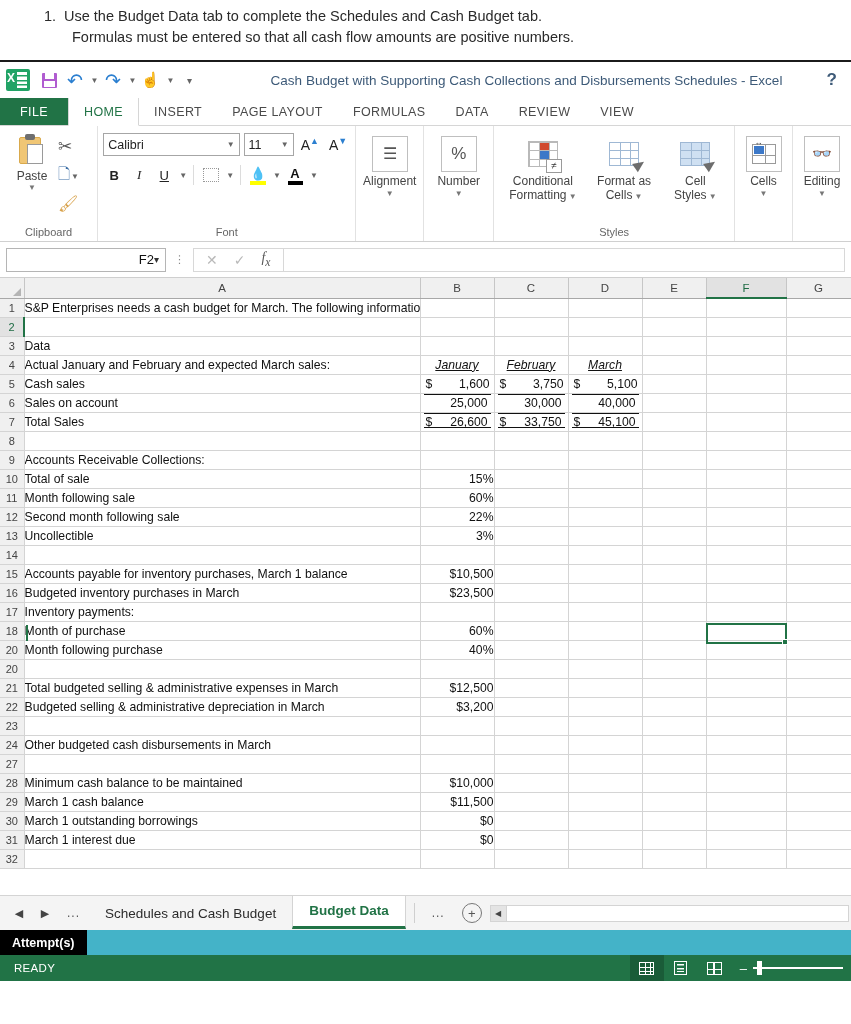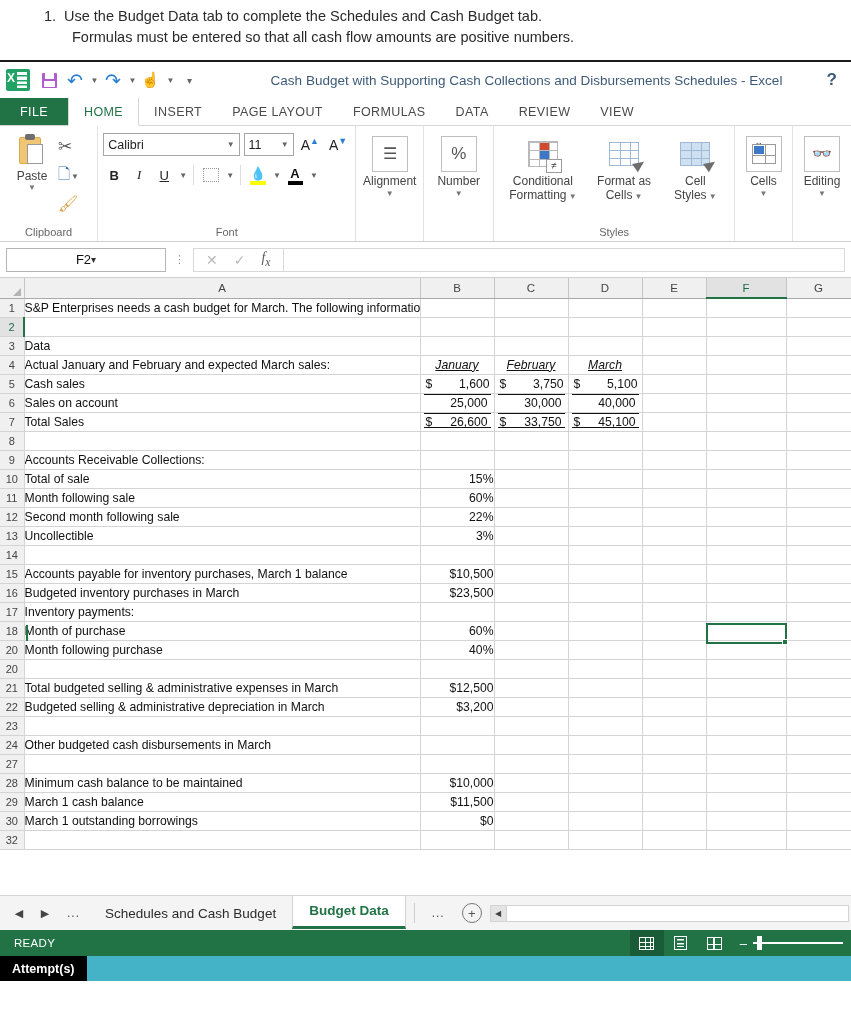--- a/index.html
+++ b/index.html
@@ -269,21 +269,21 @@
   #formula-bar {
     height: 36px;
     display: flex; align-items: center;
     background: #ffffff;
     padding: 0 6px;
     border-bottom: 1px solid #cfcfcf;
   }
   #namebox {
     width: 160px; height: 24px;
     border: 1px solid #b5b5b5; background: #fff;
-    display: flex; align-items: center; justify-content: center;
+    display: flex; align-items: center; justify-content: flex-end;
     padding: 0 6px; font-size: 13px; color: #111;
   }
   #namebox .nb-caret { font-size: 10px; color: #333; }
   .fb-dots { padding: 0 8px; color: #888; font-size: 11px; letter-spacing: 0; }
   #fb-btns {
     display: flex; align-items: center; gap: 16px;
     padding: 0 12px; height: 24px;
     border: 1px solid #d8d8d8; border-right: none;
     background: #fff;
   }
@@ -1060,20 +1060,30 @@
             <td class="rowhdr">30</td>
             <td class="txt">March 1 outstanding borrowings</td>
             <td class="num">$0</td>
             <td class="num"></td>
             <td class="num"></td>
             <td></td>
             <td></td>
             <td></td>
           </tr>
           <tr>
+            <td class="rowhdr">31</td>
+            <td class="txt">March 1 interest due</td>
+            <td class="num">$0</td>
+            <td class="num"></td>
+            <td class="num"></td>
+            <td></td>
+            <td></td>
+            <td></td>
+          </tr>
+          <tr>
             <td class="rowhdr">32</td>
             <td class="txt"></td>
             <td class="num"></td>
             <td class="num"></td>
             <td class="num"></td>
             <td></td>
             <td></td>
             <td></td>
           </tr>
         </tbody>
@@ -1092,37 +1102,37 @@
     <div class="sheettab">Schedules and Cash Budget</div>
     <div class="sheettab active">Budget Data</div>
     <div class="tabsep"></div>
     <div class="tabdots">...</div>
     <div class="plusbtn">+</div>
     <div id="hscroll">
       <div class="sb-left">◀</div>
     </div>
   </div>
 
+  <div id="attempts">
+    <div id="attempts-label">Attempt(s)</div>
+  </div>
+
   <div id="statusbar">
     <div id="status-text">READY</div>
     <div id="status-right">
       <div class="viewbtn on">
           <span class="vb-grid"></span>
         </div>
       <div class="viewbtn">
           <span class="vb-page"></span>
         </div>
       <div class="viewbtn">
           <span class="vb-break"></span>
         </div>
       <div id="zoomctl">
         <span class="zminus">–</span>
         <span id="zoomtrack">
             <span id="zoomthumb"></span>
           </span>
       </div>
     </div>
   </div>
-
-  <div id="attempts">
-    <div id="attempts-label">Attempt(s)</div>
-  </div>
 </div>
 
 </body></html>

